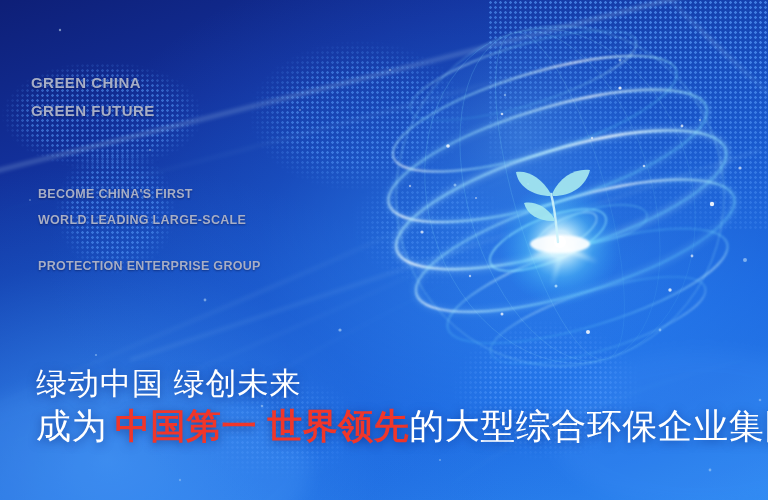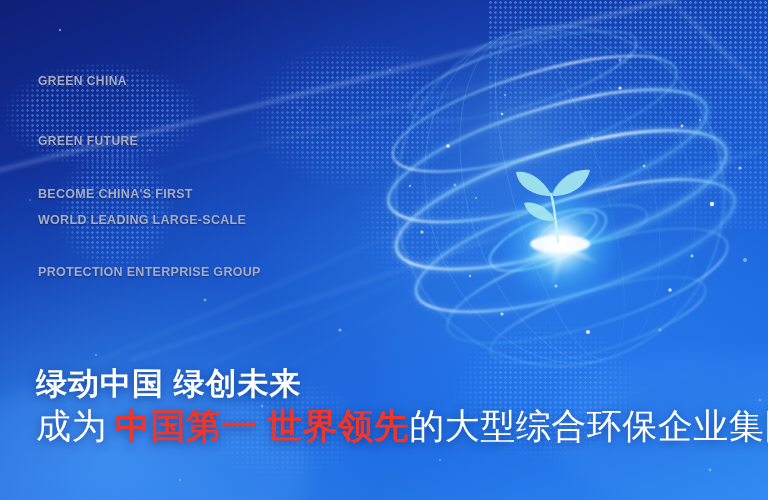--- a/index.html
+++ b/index.html
@@ -43,34 +43,34 @@
        mask-image:radial-gradient(ellipse 110px 70px at 50% 40%,#000 40%,transparent 78%);}
 
   
   .fx{position:absolute;inset:0;pointer-events:none;}
 
   
   #globe-wrap{position:absolute;left:352px;top:18px;width:416px;height:360px;pointer-events:none;}
   #globe-wrap svg{display:block;}
 
   
-  .tagline{position:absolute;left:38px;color:#a7aec6;font-weight:bold;
-           font-size:12px;letter-spacing:.45px;text-shadow:0 1px 2px rgba(0,10,60,.45);}
+  .tagline{position:absolute;left:31px;color:#a7aec6;font-weight:bold;
+           font-size:15px;letter-spacing:.45px;text-shadow:0 1px 2px rgba(0,10,60,.45);}
   #tag-l1{top:74px;}
-  #tag-l2{top:102px;margin-top:32px;}
+  #tag-l2{top:102px;}
 
   .mission{position:absolute;left:38px;color:#a7aec6;font-weight:bold;
            font-size:12.5px;letter-spacing:.3px;text-shadow:0 1px 2px rgba(0,10,60,.45);}
   #mis-l1{top:187px;}
   #mis-l2{top:213px;}
   #mis-l3{top:239px;}
-  #mis-l4{top:265px;}
+  #mis-l4{top:259px;}
 
   #headline{position:absolute;left:36px;top:364px;width:720px;}
-  #hl-line1{font-size:31px;line-height:40px;color:#ffffff;font-weight:700;
+  #hl-line1{font-size:31px;line-height:40px;color:#ffffff;font-weight:400;
             letter-spacing:1px;text-shadow:0 2px 10px rgba(0,30,110,.55);}
   #hl-line2{font-size:35px;line-height:44px;color:#ffffff;font-weight:400;
             letter-spacing:.5px;text-shadow:0 2px 10px rgba(0,30,110,.55);white-space:nowrap;}
   #hl-line2 .hot{font-weight:bold;margin-left:8px;}
 </style>
 </head>
 <body>
 
 <div id="banner">
 

